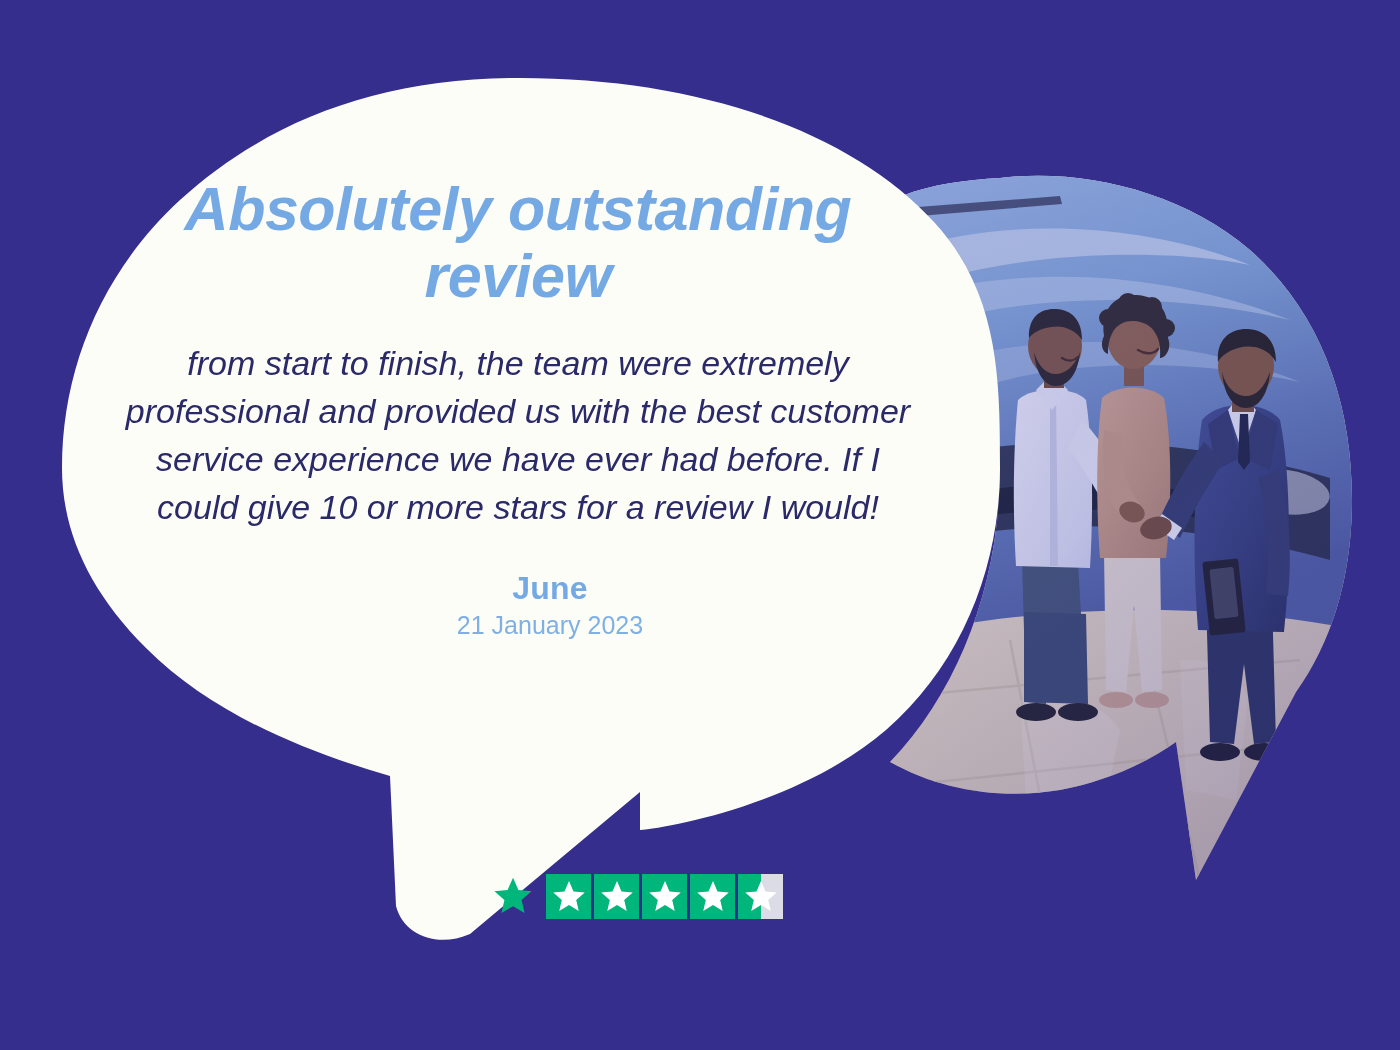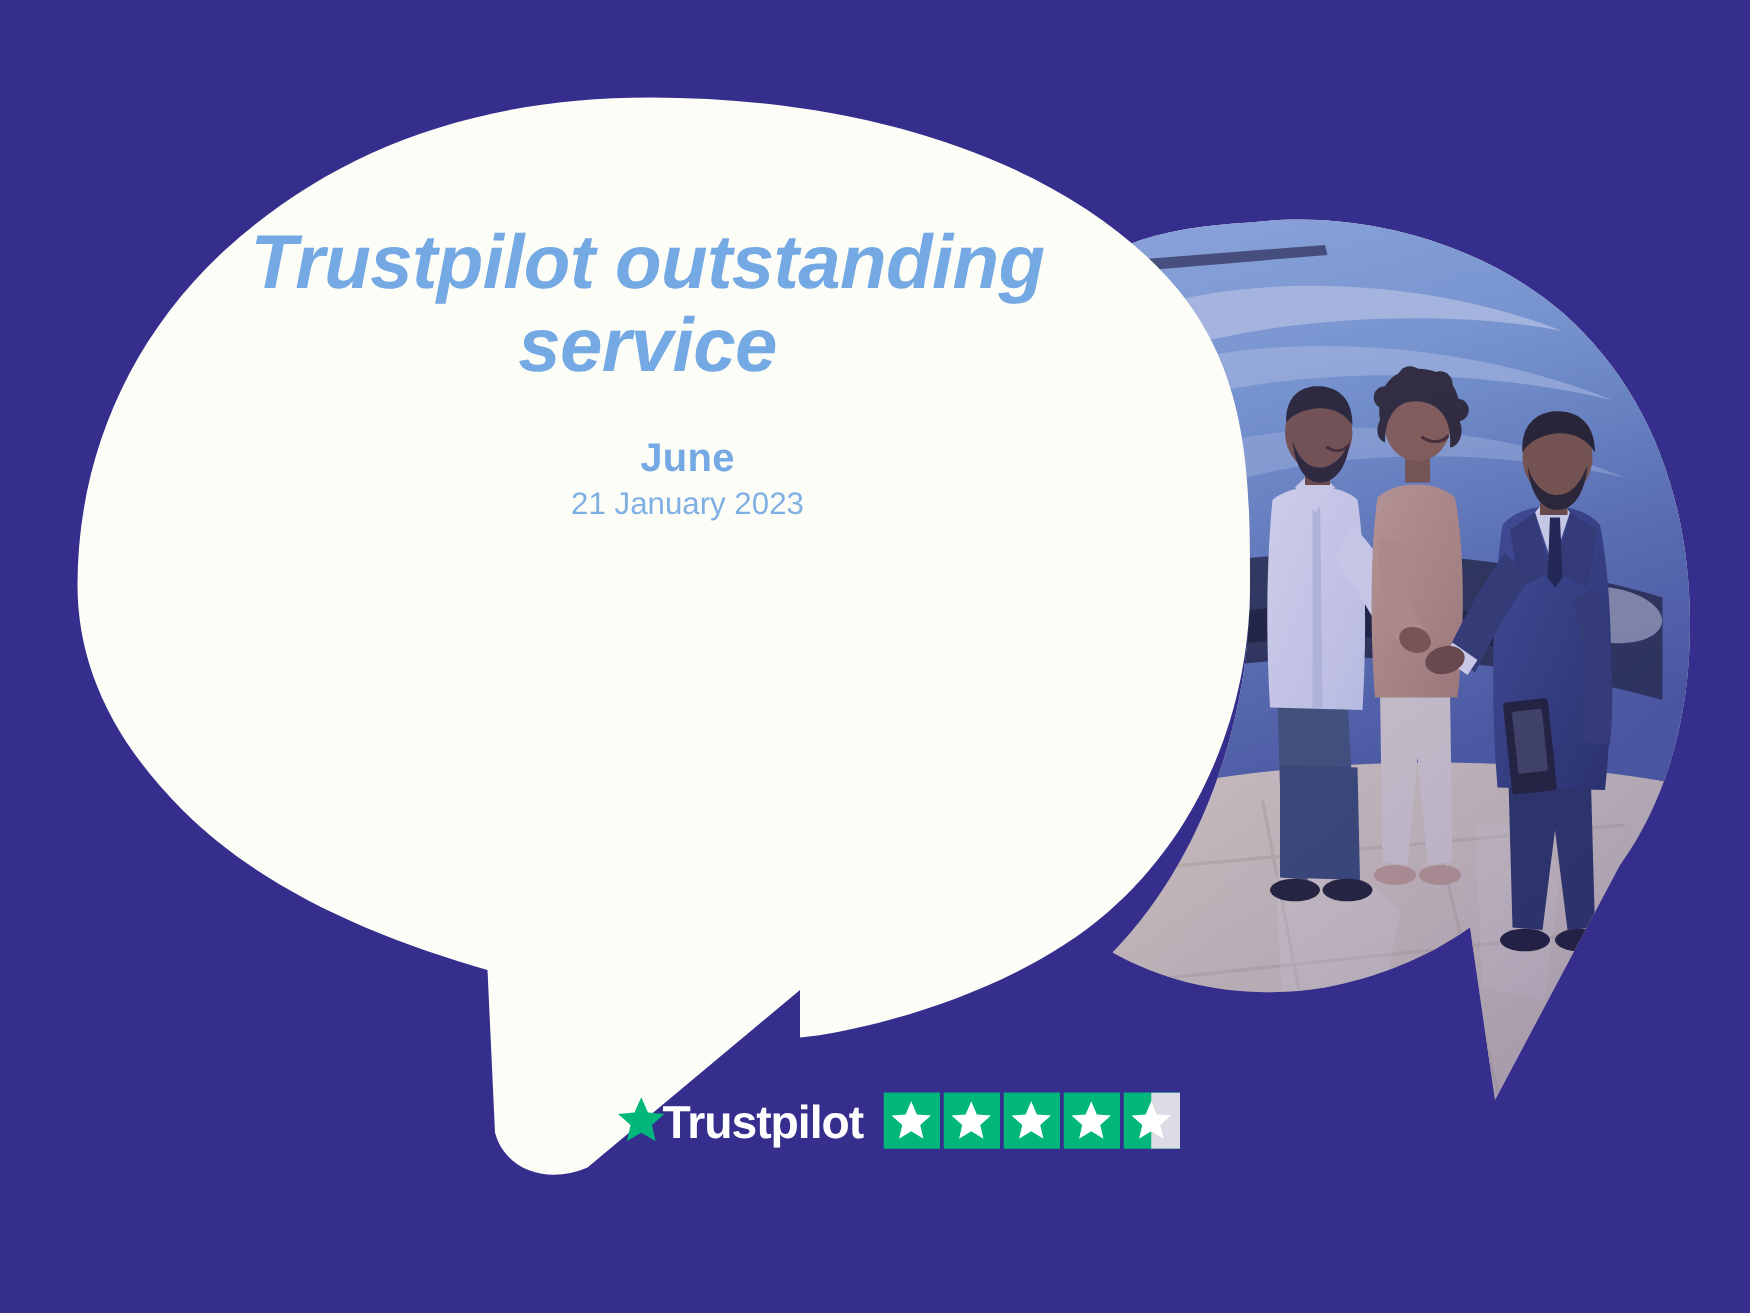--- a/index.html
+++ b/index.html
@@ -343,33 +343,33 @@
              L 470,934
              C 438,948 404,936 396,906
              L 390,776
              C 300,750 210,712 146,648
              C 88,590 62,530 62,468
              C 62,368 102,272 180,200
              C 268,120 380,78 520,78 Z" fill="#fdfdf8"></path>
   </svg>
 
   <div id="review-content">
-    <div id="headline">Trustpilot outstanding service</div>
+    <div id="headline">Absolutely outstanding review</div>
+    <div id="quote-body">from start to finish, the team were extremely professional and provided us with the best customer service experience we have ever had before. If I could give 10 or more stars for a review I would!</div>
     <div id="attribution">
       <div id="reviewer-name">June</div>
       <div id="review-date">21 January 2023</div>
     </div>
   </div>
 
   <div id="trustpilot">
     <div id="tp-logo">
       <svg id="tp-star-mark" viewBox="0 0 24 24">
         <path d="M12 1.6 L15.1 8.6 L22.6 9.3 L16.9 14.3 L18.6 21.7 L12 17.8 L5.4 21.7 L7.1 14.3 L1.4 9.3 L8.9 8.6 Z" fill="#00b67a"></path>
       </svg>
-      <span id="tp-wordmark">Trustpilot</span>
     </div>
     <div id="tp-rating">
       <div class="tp-box">
         <svg viewBox="0 0 24 24">
             <path d="M12 2 L15 9 L22.5 9.6 L16.8 14.6 L18.5 22 L12 18 L5.5 22 L7.2 14.6 L1.5 9.6 L9 9 Z" fill="#ffffff"></path>
           </svg>
       </div>
       <div class="tp-box">
         <svg viewBox="0 0 24 24">
             <path d="M12 2 L15 9 L22.5 9.6 L16.8 14.6 L18.5 22 L12 18 L5.5 22 L7.2 14.6 L1.5 9.6 L9 9 Z" fill="#ffffff"></path>

